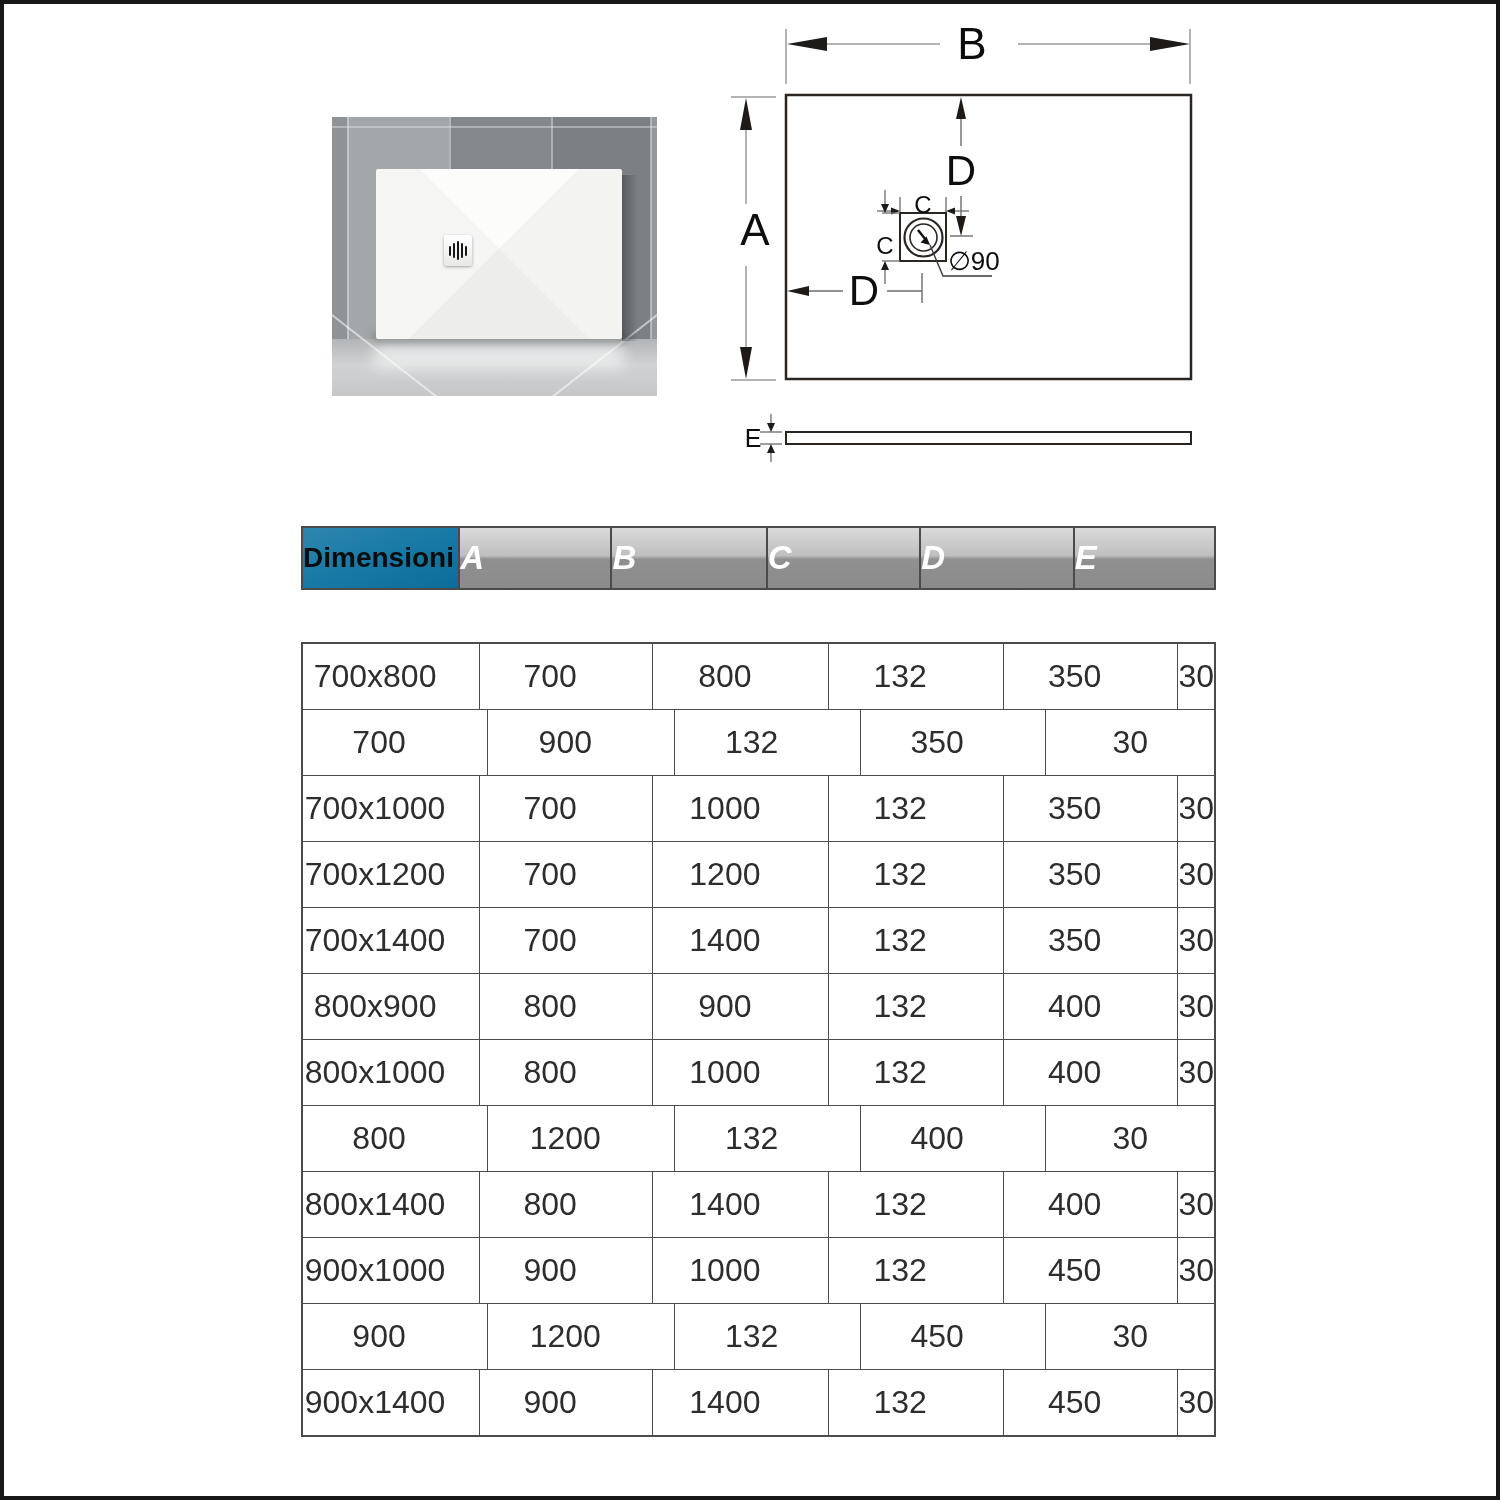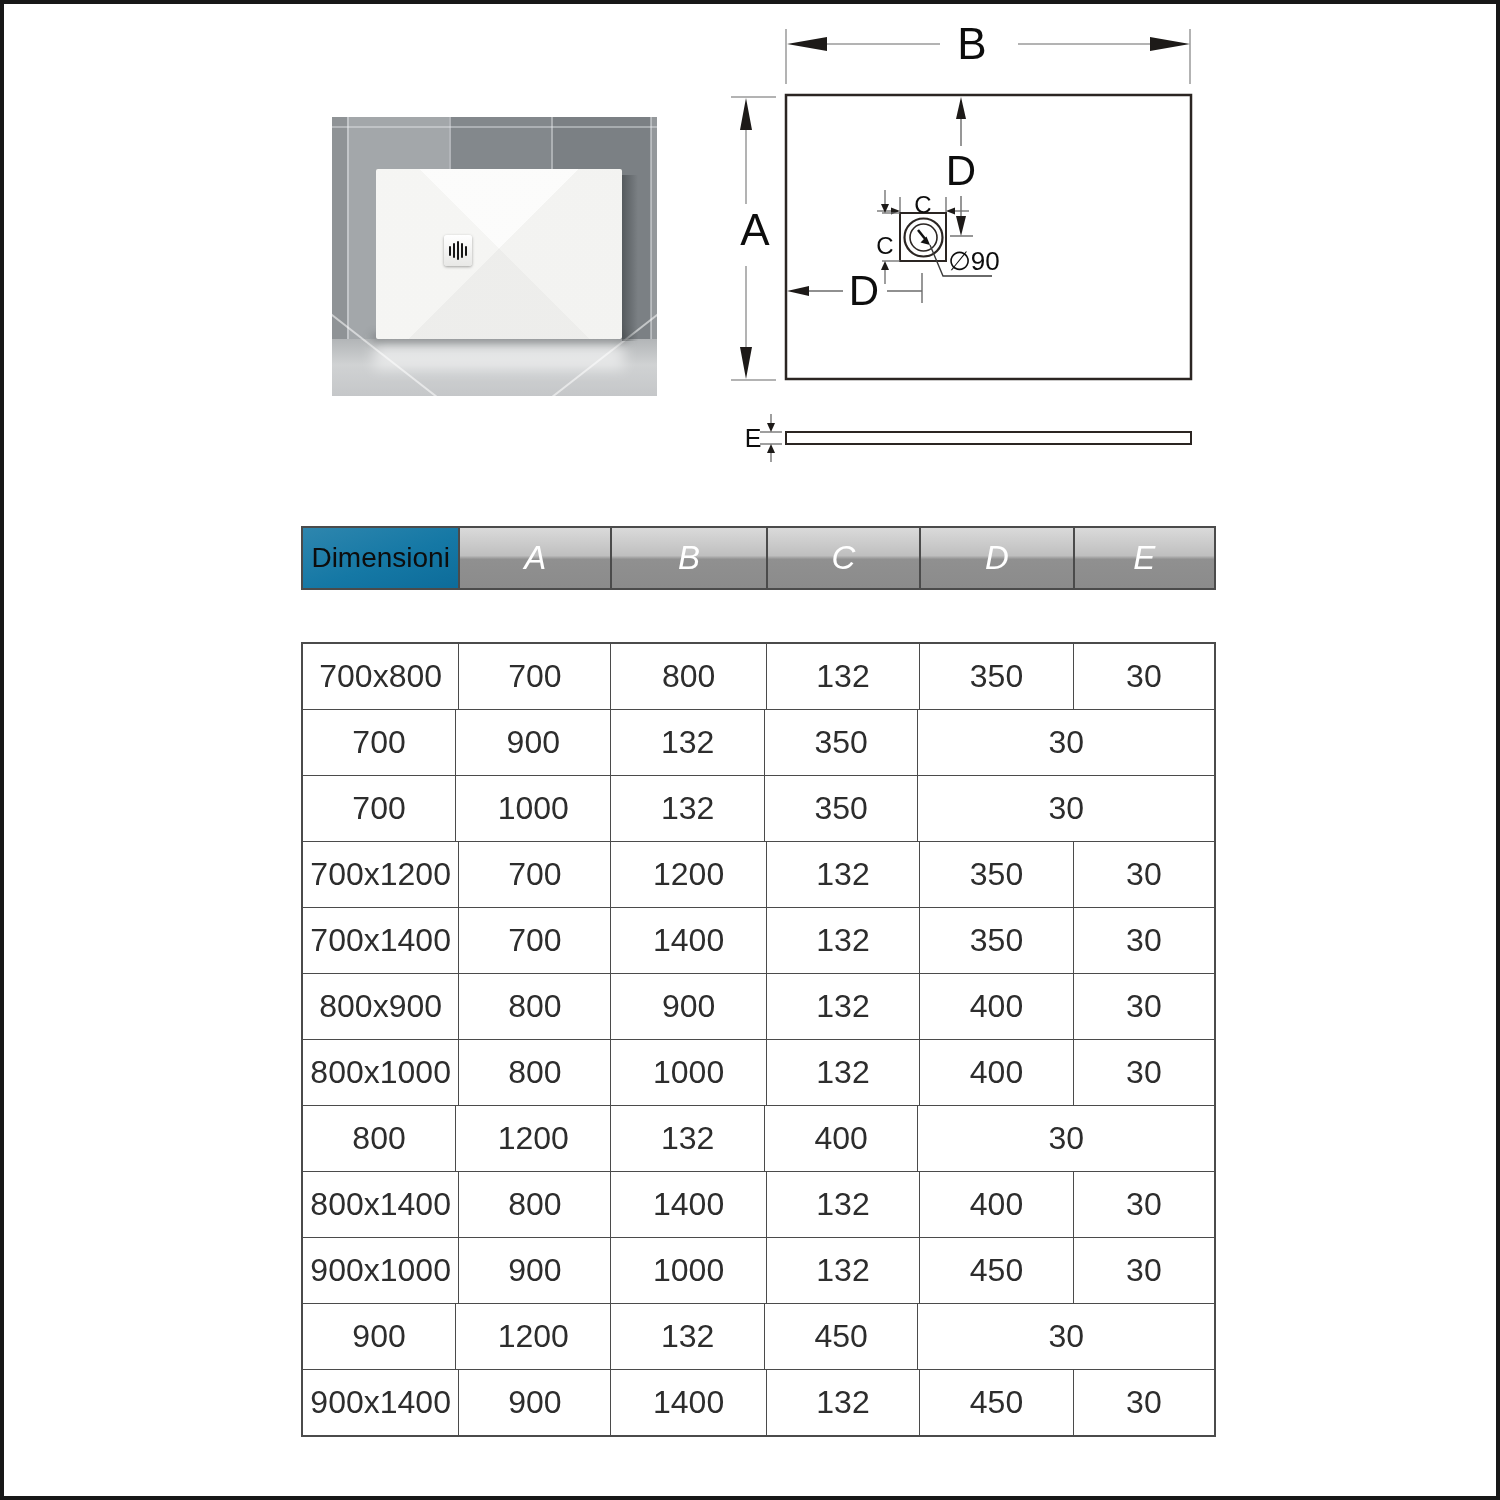--- a/index.html
+++ b/index.html
@@ -39,30 +39,30 @@
   .b1{height:10px}.b2{height:15px}.b3{height:19px}.b4{height:15px}.b5{height:10px}
 
   
   .diagram{position:absolute;left:720px;top:10px;}
   .diagram text{font-family:"Liberation Sans", sans-serif;fill:#0d0d0d;}
 
   
   .thead{position:absolute;left:297px;top:522px;width:915px;height:64px;box-sizing:border-box;
          border:2px solid #4b4b4b;display:flex;}
   .hcell{box-sizing:border-box;border-left:2px solid #4b4b4b;display:flex;align-items:center;
-         justify-content:center;color:#ffffff;font-weight:normal;font-style:italic;font-size:33px;
+         justify-content:flex-start;color:#ffffff;font-weight:bold;font-style:italic;font-size:33px;
          background:linear-gradient(180deg,#dadada 0%,#bfbfbf 46%,#909090 52%,#8b8b8b 100%);}
   .hcell:first-child{border-left:none;}
   .hcell.blue{background:linear-gradient(160deg,#2e86ae 0%,#1578a5 55%,#0d6c9a 100%);
          color:#0d0d0d;font-style:normal;font-size:28px;}
 
   
   .tbody{position:absolute;left:297px;top:638px;width:915px;box-sizing:border-box;
          border:2px solid #4b4b4b;}
-  .trow{display:flex;height:65px;border-top:1px solid #4b4b4b;}
+  .trow{display:flex;height:65px;border-top:1px solid #4b4b4b;gap:32px;}
   .trow:first-child{border-top:none;}
   .tcell{box-sizing:border-box;border-left:1px solid #4b4b4b;display:flex;align-items:center;
          justify-content:center;font-size:32px;color:#2d2d2d;}
   .tcell:first-child{border-left:none;}
   .c0{width:17.05%;} .c1{width:16.70%;} .c2{width:17.05%;}
   .c3{width:16.85%;} .c4{width:16.85%;} .c5{flex:1;}
 </style>
 </head>
 <body>
 
@@ -212,20 +212,21 @@
         <div class="tcell c5">30</div>
       </div>
       <div class="trow">
         <div class="tcell c1">700</div>
         <div class="tcell c2">900</div>
         <div class="tcell c3">132</div>
         <div class="tcell c4">350</div>
         <div class="tcell c5">30</div>
       </div>
       <div class="trow">
+        <div class="tcell c0">700x1000</div>
         <div class="tcell c1">700</div>
         <div class="tcell c2">1000</div>
         <div class="tcell c3">132</div>
         <div class="tcell c4">350</div>
         <div class="tcell c5">30</div>
       </div>
       <div class="trow">
         <div class="tcell c0">700x1200</div>
         <div class="tcell c1">700</div>
         <div class="tcell c2">1200</div>

